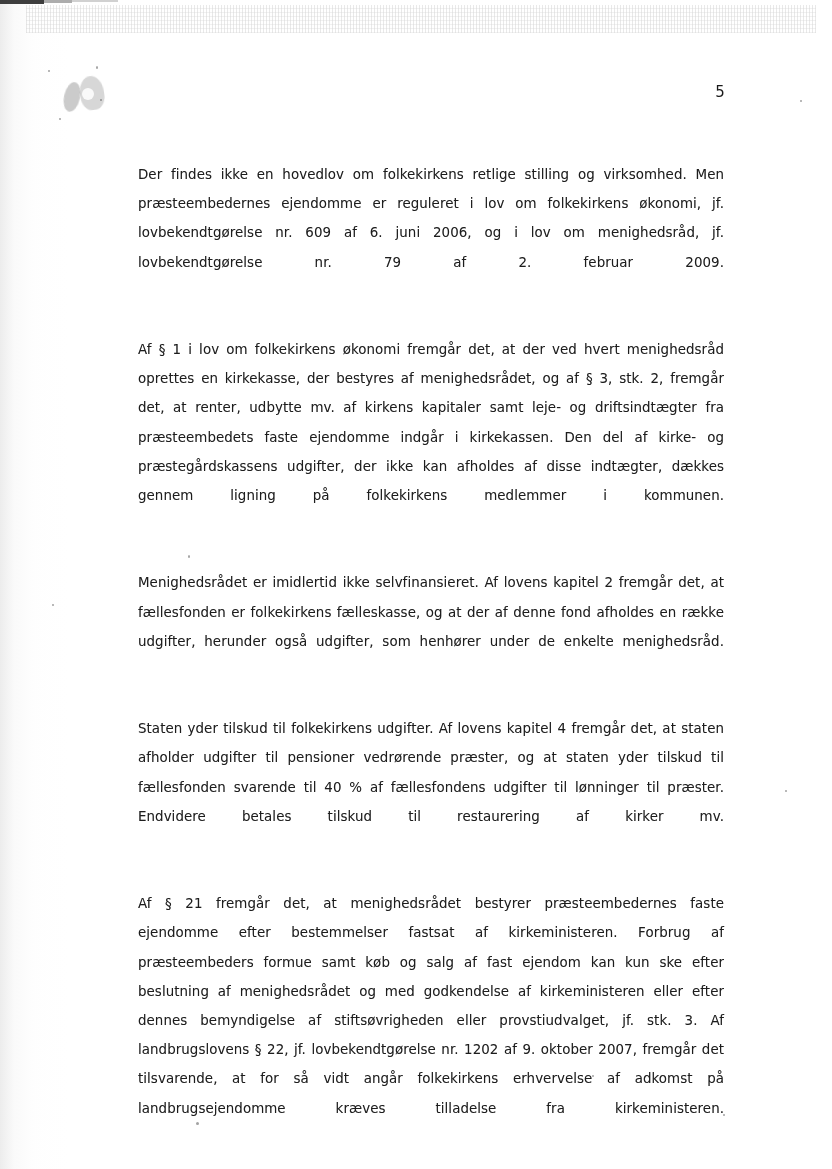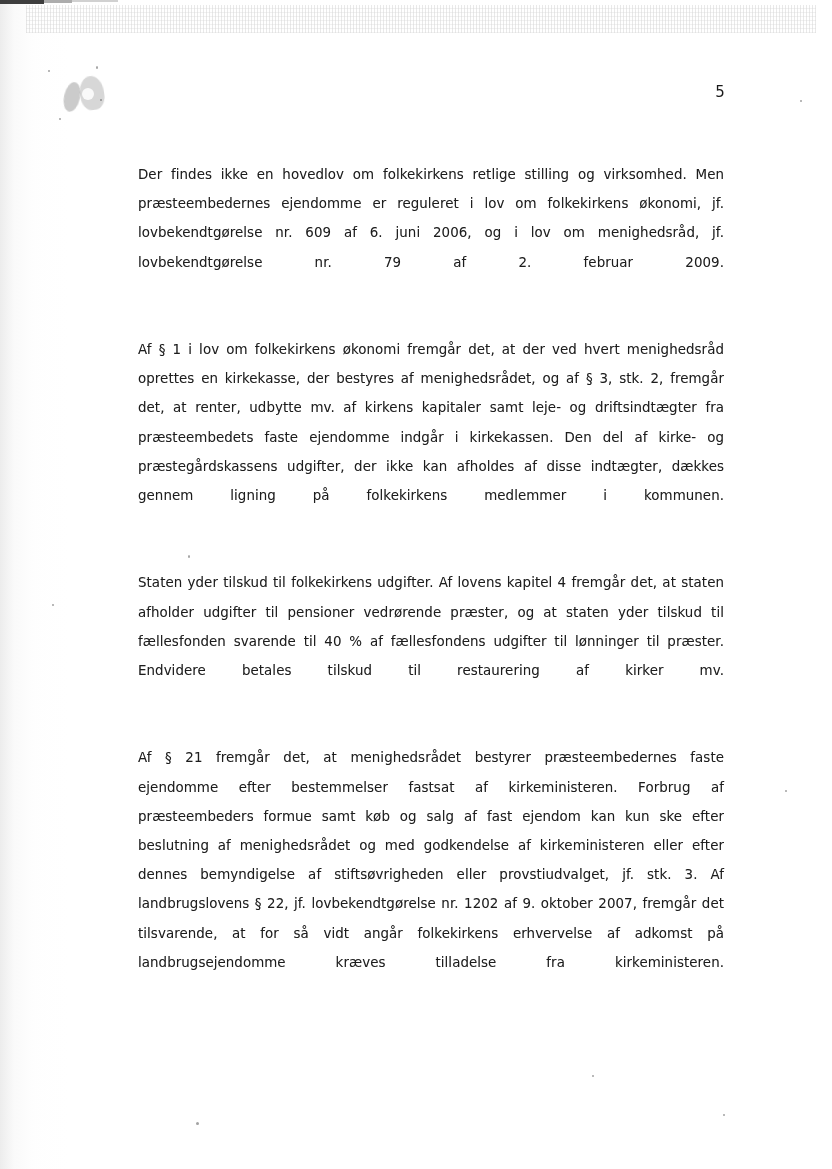--- a/index.html
+++ b/index.html
@@ -194,18 +194,19 @@
 
   <div class="speck" style="left:196px; top:1122px;width:3px; height:3px;"></div>
   <div class="speck" style="left:723px; top:1114px;width:2px; height:2px;"></div>
   <div class="speck" style="left:592px; top:1075px;width:2px; height:2px;"></div>
 
   <div id="page-number">5</div>
 
   <div id="text-column">
     <p class="para">Der findes ikke en hovedlov om folkekirkens retlige stilling og virksomhed. Men præsteembedernes ejendomme er reguleret i lov om folkekirkens økonomi, jf. lovbekendtgørelse nr. 609 af 6. juni 2006, og i lov om menighedsråd, jf. lovbekendtgørelse nr. 79 af 2. februar 2009.</p>
     <p class="para">Af § 1 i lov om folkekirkens økonomi fremgår det, at der ved hvert menighedsråd oprettes en kirkekasse, der bestyres af menighedsrådet, og af § 3, stk. 2, fremgår det, at renter, udbytte mv. af kirkens kapitaler samt leje- og driftsindtægter fra præsteembedets faste ejendomme indgår i kirkekassen. Den del af kirke- og præstegårdskassens udgifter, der ikke kan afholdes af disse indtægter, dækkes gennem ligning på folkekirkens medlemmer i kommunen.</p>
+    <p class="para">Menighedsrådet er imidlertid ikke selvfinansieret. Af lovens kapitel 2 fremgår det, at fællesfonden er folkekirkens fælleskasse, og at der af denne fond afholdes en række udgifter, herunder også udgifter, som henhører under de enkelte menighedsråd.</p>
     <p class="para">Staten yder tilskud til folkekirkens udgifter. Af lovens kapitel 4 fremgår det, at staten afholder udgifter til pensioner vedrørende præster, og at staten yder tilskud til fællesfonden svarende til 40 % af fællesfondens udgifter til lønninger til præster. Endvidere betales tilskud til restaurering af kirker mv.</p>
     <p class="para">Af § 21 fremgår det, at menighedsrådet bestyrer præsteembedernes faste ejendomme efter bestemmelser fastsat af kirkeministeren. Forbrug af præsteembeders formue samt køb og salg af fast ejendom kan kun ske efter beslutning af menighedsrådet og med godkendelse af kirkeministeren eller efter dennes bemyndigelse af stiftsøvrigheden eller provstiudvalget, jf. stk. 3. Af landbrugslovens § 22, jf. lovbekendtgørelse nr. 1202 af 9. oktober 2007, fremgår det tilsvarende, at for så vidt angår folkekirkens erhvervelse af adkomst på landbrugsejendomme kræves tilladelse fra kirkeministeren.</p>
 
   </div>
 
 </div>
 
 </body></html>

